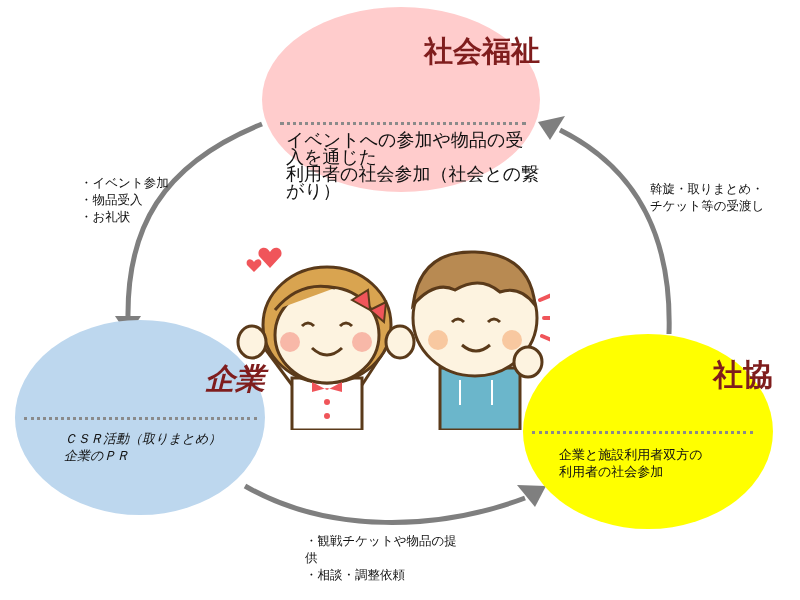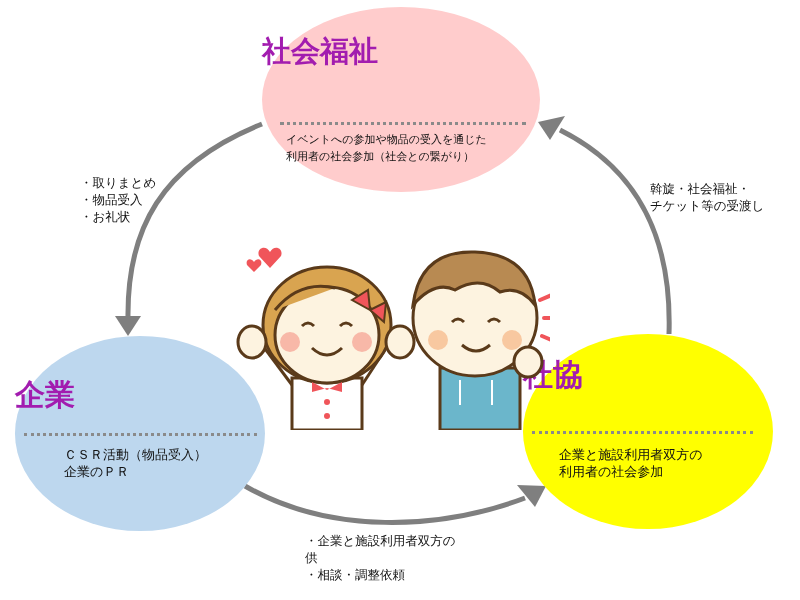--- a/index.html
+++ b/index.html
@@ -5,22 +5,22 @@
   html, body { margin: 0; padding: 0; }
   body {
     width: 800px; height: 600px; background: #ffffff; position: relative; overflow: hidden;
     font-family: "DejaVu Sans", "Liberation Sans", sans-serif; color: #111;
   }
   .arrows { position: absolute; left: 0; top: 0; width: 800px; height: 600px; }
   .node {
     position: absolute; border-radius: 50%;
   }
   .node-title {
-    position: absolute; left: 0; right: 0; text-align: left;
-    font-weight: bold; color: #a21caf; line-height: 1.12;
+    position: absolute; left: 0; right: 0; text-align: right;
+    font-weight: bold; color: #7f1d1d; line-height: 1.12;
   }
   .node-divider {
     position: absolute; border-top: 3px dotted #8a8a8a;
   }
   .node-desc {
     position: absolute; font-size: 13px; line-height: 17px; color: #111; white-space: pre-line;
   }
   .label {
     position: absolute; font-size: 12.5px; line-height: 17px; color: #111; white-space: pre-line;
   }
@@ -43,44 +43,44 @@
 
   <path d="M 245 486 C 330 535, 440 530, 525 498" fill="none" stroke="#7f7f7f" stroke-width="5"></path>
   <polygon points="517,485 546,486 535,507" fill="#7f7f7f"></polygon>
 </svg>
 
 <div class="node" style="left:262px; top:7px; width:278px; height:185px; background:#ffcccc;">
   <div class="node-title" style="top:28px; font-size:29px;">
     <div>社会福祉</div>
   </div>
   <div class="node-divider" style="left:18px; right:14px; top:115px;"></div>
-  <div class="node-desc" style="left:24px; top:124px; font-size:11px;">イベントへの参加や物品の受入を通じた
+  <div class="node-desc" style="left:24px; top:124px; font-size:18px;">イベントへの参加や物品の受入を通じた
 利用者の社会参加（社会との繋がり）</div>
 </div>
 
-<div class="node" style="left:15px; top:336px; width:250px; height:195px; background:#bdd7ee;">
+<div class="node" style="left:15px; top:320px; width:250px; height:195px; background:#bdd7ee;font-style:italic;">
   <div class="node-title" style="top:42px; font-size:30px;">企業</div>
   <div class="node-divider" style="left:9px; right:8px; top:97px;"></div>
-  <div class="node-desc" style="left:49px; top:110px;">ＣＳＲ活動（物品受入）
+  <div class="node-desc" style="left:49px; top:110px;">ＣＳＲ活動（取りまとめ）
 企業のＰＲ</div>
 </div>
 
 <div class="node" style="left:523px; top:334px; width:250px; height:195px; background:#ffff00;">
   <div class="node-title" style="top:24px; font-size:30px;">社協</div>
   <div class="node-divider" style="left:9px; right:20px; top:97px;"></div>
   <div class="node-desc" style="left:36px; top:112px;">企業と施設利用者双方の
 利用者の社会参加</div>
 </div>
 
-<div class="label" style="left:80px; top:174px;">・取りまとめ
+<div class="label" style="left:80px; top:174px;">・イベント参加
 ・物品受入
 ・お礼状</div>
-<div class="label" style="left:650px; top:180px;">斡旋・社会福祉・
+<div class="label" style="left:650px; top:180px;">斡旋・取りまとめ・
 チケット等の受渡し</div>
-<div class="label" style="left:305px; top:532px;">・企業と施設利用者双方の
+<div class="label" style="left:305px; top:532px;">・観戦チケットや物品の提
 供
 ・相談・調整依頼</div>
 
 <svg class="illust" viewBox="0 0 320 200">
 
   <path d="M40 22 c-4 -8 -14 -4 -11 4 l11 12 l11 -12 c3 -8 -7 -12 -11 -4z" fill="#f0555a"></path>
   <path d="M24 32 c-3 -5 -9 -3 -7 3 l7 7 l7 -7 c2 -6 -4 -8 -7 -3z" fill="#f0555a"></path>
 
   <g>
     <rect x="62" y="148" width="70" height="52" fill="#ffffff" stroke="#5a3a1a" stroke-width="3"></rect>

